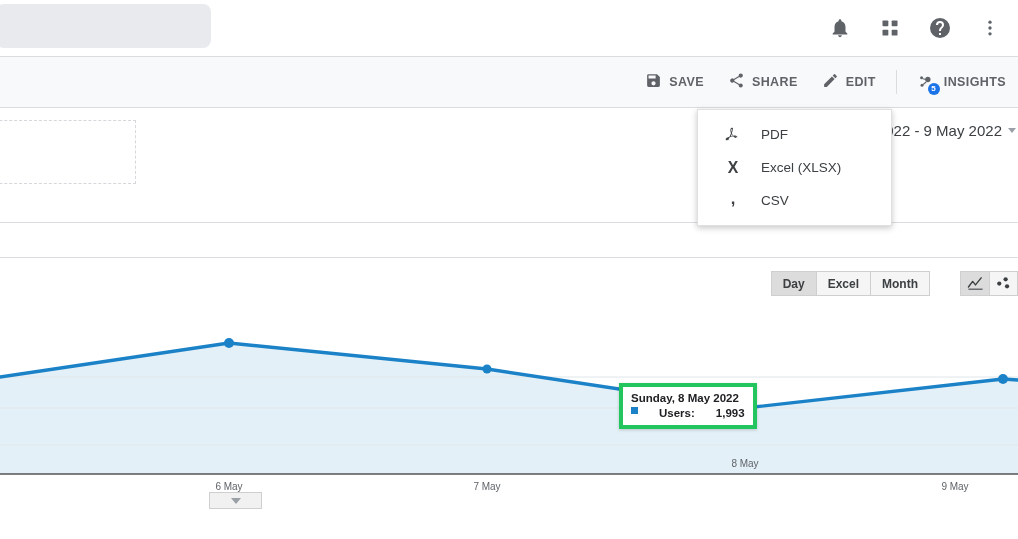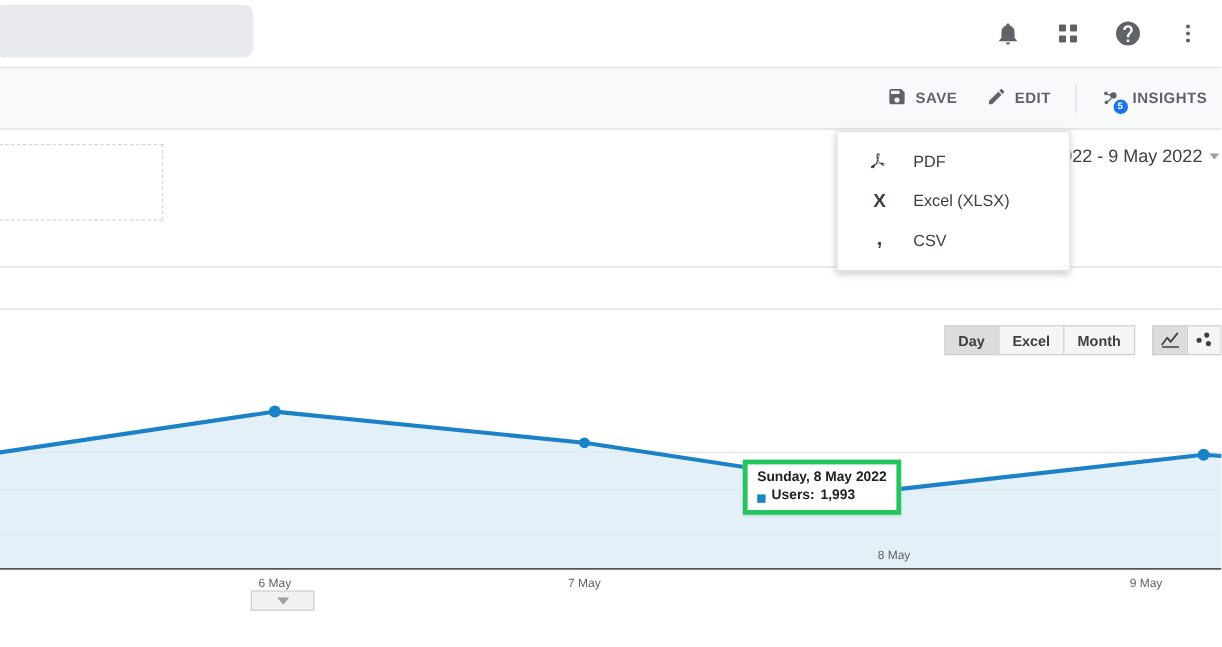--- a/index.html
+++ b/index.html
@@ -117,21 +117,21 @@
   .divider {
     position: absolute; left: 0; width: 1018px; height: 1px;
     background: #dadce0;
   }
   .d1 { top: 222px; }
   .d2 { top: 257px; }
 
   
   .chart-controls {
     position: absolute; right: 0; top: 271px;
-    display: flex; align-items: center; gap: 14px;
+    display: flex; align-items: center; gap: 30px;
     z-index: 10;
   }
   .seg-group { display: flex; }
   .seg-btn {
     height: 25px; padding: 0 11px;
     display: flex; align-items: center;
     font-size: 12px; font-weight: bold;
     color: #3c4043;
     background: #f5f5f5;
     border: 1px solid #cfcfcf;
@@ -167,21 +167,21 @@
     box-shadow: 0 1px 3px rgba(0,0,0,0.18);
     padding: 5px 8px 6px 8px;
     z-index: 30;
     white-space: nowrap;
   }
   .tt-title {
     font-size: 11.5px; font-weight: bold; color: #202124;
     margin-bottom: 3px;
   }
   .tt-row {
-    display: flex; align-items: flex-end; gap: 5px;
+    display: flex; align-items: flex-start; gap: 21px;
     font-size: 11.5px; font-weight: bold; color: #202124;
   }
   .tt-swatch { width: 7px; height: 7px; background: #1b82c8; }
 
   .axis-label {
     position: absolute;
     font-size: 10px; color: #5f6368;
     transform: translateX(-50%);
     white-space: nowrap;
   }
@@ -244,20 +244,28 @@
       <div class="action-btn">
         <span>
           <svg width="17" height="17" viewBox="0 0 24 24" fill="#5f6368" aria-hidden="true">
             <path d="M17 3H5a2 2 0 0 0-2 2v14a2 2 0 0 0 2 2h14a2 2 0 0 0 2-2V7l-4-4zm-5 16a3 3 0 1 1 0-6 3 3 0 0 1 0 6zm3-10H5V5h10v4z"></path>
           </svg>
         </span>
         <span>SAVE</span>
       </div>
 
 
+      <div class="action-btn">
+        <span>
+          <svg width="17" height="17" viewBox="0 0 24 24" fill="#5f6368" aria-hidden="true">
+            <path d="M18 16.08c-.76 0-1.44.3-1.96.77L8.91 12.7c.05-.23.09-.46.09-.7s-.04-.47-.09-.7l7.05-4.11c.54.5 1.25.81 2.04.81a3 3 0 1 0-3-3c0 .24.04.47.09.7L8.04 9.81A3 3 0 1 0 6 15c.79 0 1.5-.31 2.04-.81l7.12 4.16c-.05.21-.08.43-.08.65a2.92 2.92 0 1 0 2.92-2.92z"></path>
+          </svg>
+        </span>
+        <span>SHARE</span>
+      </div>
 
       <div class="action-btn">
         <span>
           <svg width="17" height="17" viewBox="0 0 24 24" fill="#5f6368" aria-hidden="true">
             <path d="M3 17.25V21h3.75L17.81 9.94l-3.75-3.75L3 17.25zM20.71 7.04a1 1 0 0 0 0-1.41l-2.34-2.34a1 1 0 0 0-1.41 0l-1.83 1.83 3.75 3.75 1.83-1.83z"></path>
           </svg>
         </span>
         <span>EDIT</span>
       </div>
 

